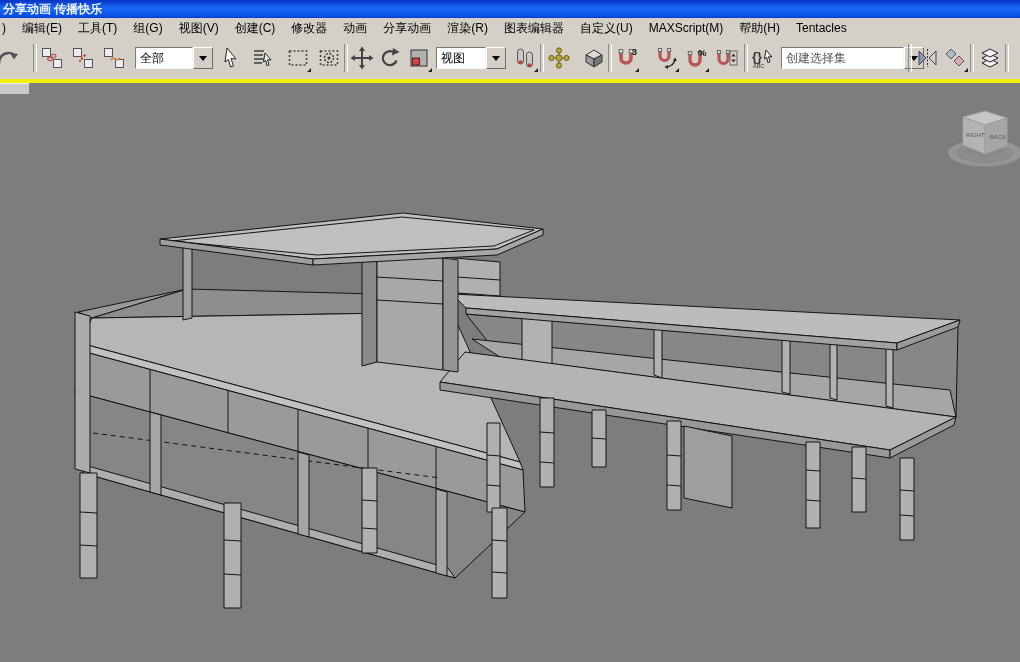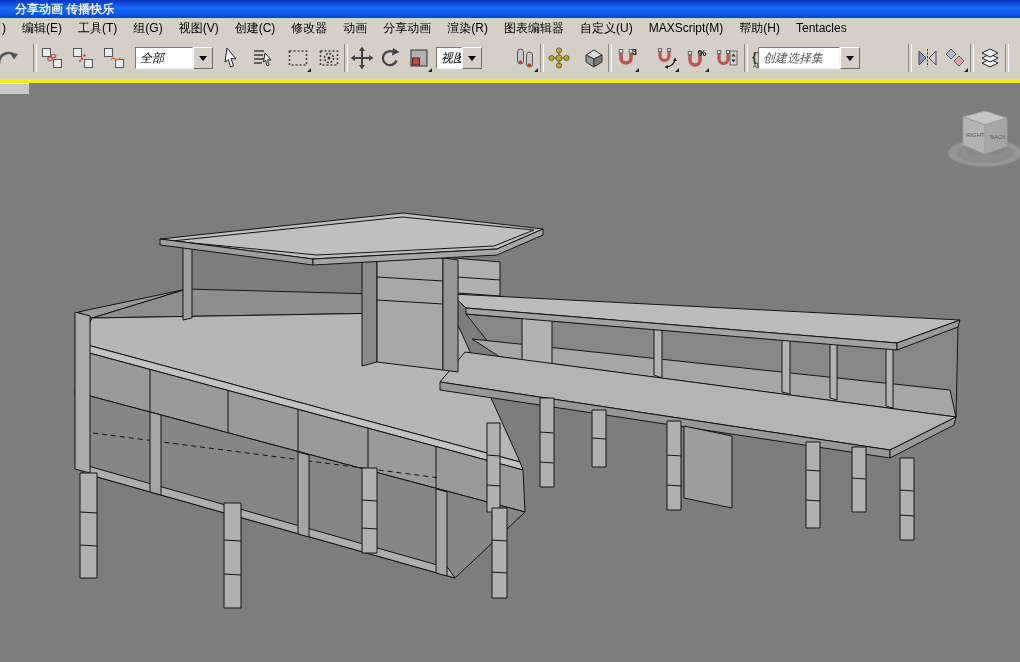--- a/index.html
+++ b/index.html
@@ -1,30 +1,30 @@
 <!DOCTYPE html>
 <html><head>
 <meta charset="utf-8">
 <style>
   html,body{margin:0;padding:0;width:1020px;height:662px;overflow:hidden;
     font-family:"Liberation Sans",sans-serif;background:#d4d0c8;}
   
   #titlebar{height:18px;background:linear-gradient(180deg,#0733c4 0%,#1a6af4 45%,#0b52e8 85%,#0a3fd0 100%);
-    color:#eef2ff;font-size:12px;font-weight:bold;line-height:18px;padding-left:15px;white-space:nowrap;}
+    color:#eef2ff;font-size:12px;font-weight:bold;line-height:18px;padding-left:3px;white-space:nowrap;}
   
   #menubar{height:20px;background:#d4d0c8;display:flex;align-items:center;font-size:12px;color:#000;}
   .menu-item{padding:2px 8px;white-space:nowrap;cursor:default;}
   
   #toolbar{height:41px;background:#d4d0c8;position:relative;}
   .tbtn{position:absolute;top:5px;width:28px;height:30px;display:flex;align-items:center;justify-content:center;}
   .tbtn svg{display:block;}
   .tsep{position:absolute;top:6px;width:2px;height:28px;border-left:1px solid #8c8c8c;border-right:1px solid #ffffff;}
   .flyout{position:absolute;right:1px;bottom:1px;width:0;height:0;
     border-left:4px solid transparent;border-bottom:4px solid #222;}
-  .combo{position:absolute;top:9px;height:22px;display:flex;font-style:italic;}
+  .combo{position:absolute;top:9px;height:22px;display:flex;}
   .combo .field{flex:1;background:#fff;border:1px solid;border-color:#7a7a7a #f4f4f4 #f4f4f4 #7a7a7a;
     font-size:12px;line-height:20px;padding:0 4px;color:#000;white-space:nowrap;overflow:hidden;}
   .combo .field.gray{color:#555;}
   .combo .cbtn{width:18px;background:#d4d0c8;border:1px solid;border-color:#fff #6c6c6c #6c6c6c #fff;
     display:flex;align-items:center;justify-content:center;}
   .tri-down{width:0;height:0;border-left:4px solid transparent;border-right:4px solid transparent;
     border-top:5px solid #000;}
   
   #divider{height:4px;background:#f2ee0d;}
   
@@ -159,21 +159,21 @@
   </div>
 
   <div class="tbtn" style="left:405px">
     <svg width="24" height="24">
       <rect x="4" y="4" width="16" height="16" fill="#b0b0b0" stroke="#333"></rect>
       <rect x="5.5" y="12" width="7" height="7" fill="#cc4444" stroke="#552222"></rect>
     </svg>
     <span class="flyout"></span>
   </div>
 
-  <div class="combo" style="left:436px;width:46px">
+  <div class="combo" style="left:436px;width:70px">
     <div class="field">视图</div>
     <div class="cbtn">
       <span class="tri-down"></span>
     </div>
   </div>
 
   <div class="tbtn" style="left:511px">
     <svg width="24" height="24">
       <rect x="4.5" y="3" width="6" height="15" rx="3" fill="#c8c8c8" stroke="#555"></rect>
       <circle cx="7.5" cy="16" r="1.8" fill="#cc3333"></circle>
@@ -255,21 +255,21 @@
   <div class="tsep" style="left:744px"></div>
 
   <div class="tbtn" style="left:750px">
     <svg width="26" height="24">
       <text x="1" y="15" font-size="13" font-weight="bold" fill="#333">{}</text>
       <text x="2" y="22" font-size="5.5" fill="#333">ABC</text>
       <polygon points="15,4 21,11 17.5,10.7 19,16 16.8,16.6 15.8,11.3 13.5,13" fill="#fff" stroke="#222"></polygon>
     </svg>
   </div>
 
-  <div class="combo" style="left:758px;width:102px">
+  <div class="combo" style="left:781px;width:143px">
     <div class="field gray">创建选择集</div>
     <div class="cbtn">
       <span class="tri-down"></span>
     </div>
   </div>
 
   <div class="tsep" style="left:908px"></div>
 
   <div class="tbtn" style="left:913px">
     <svg width="24" height="24">

